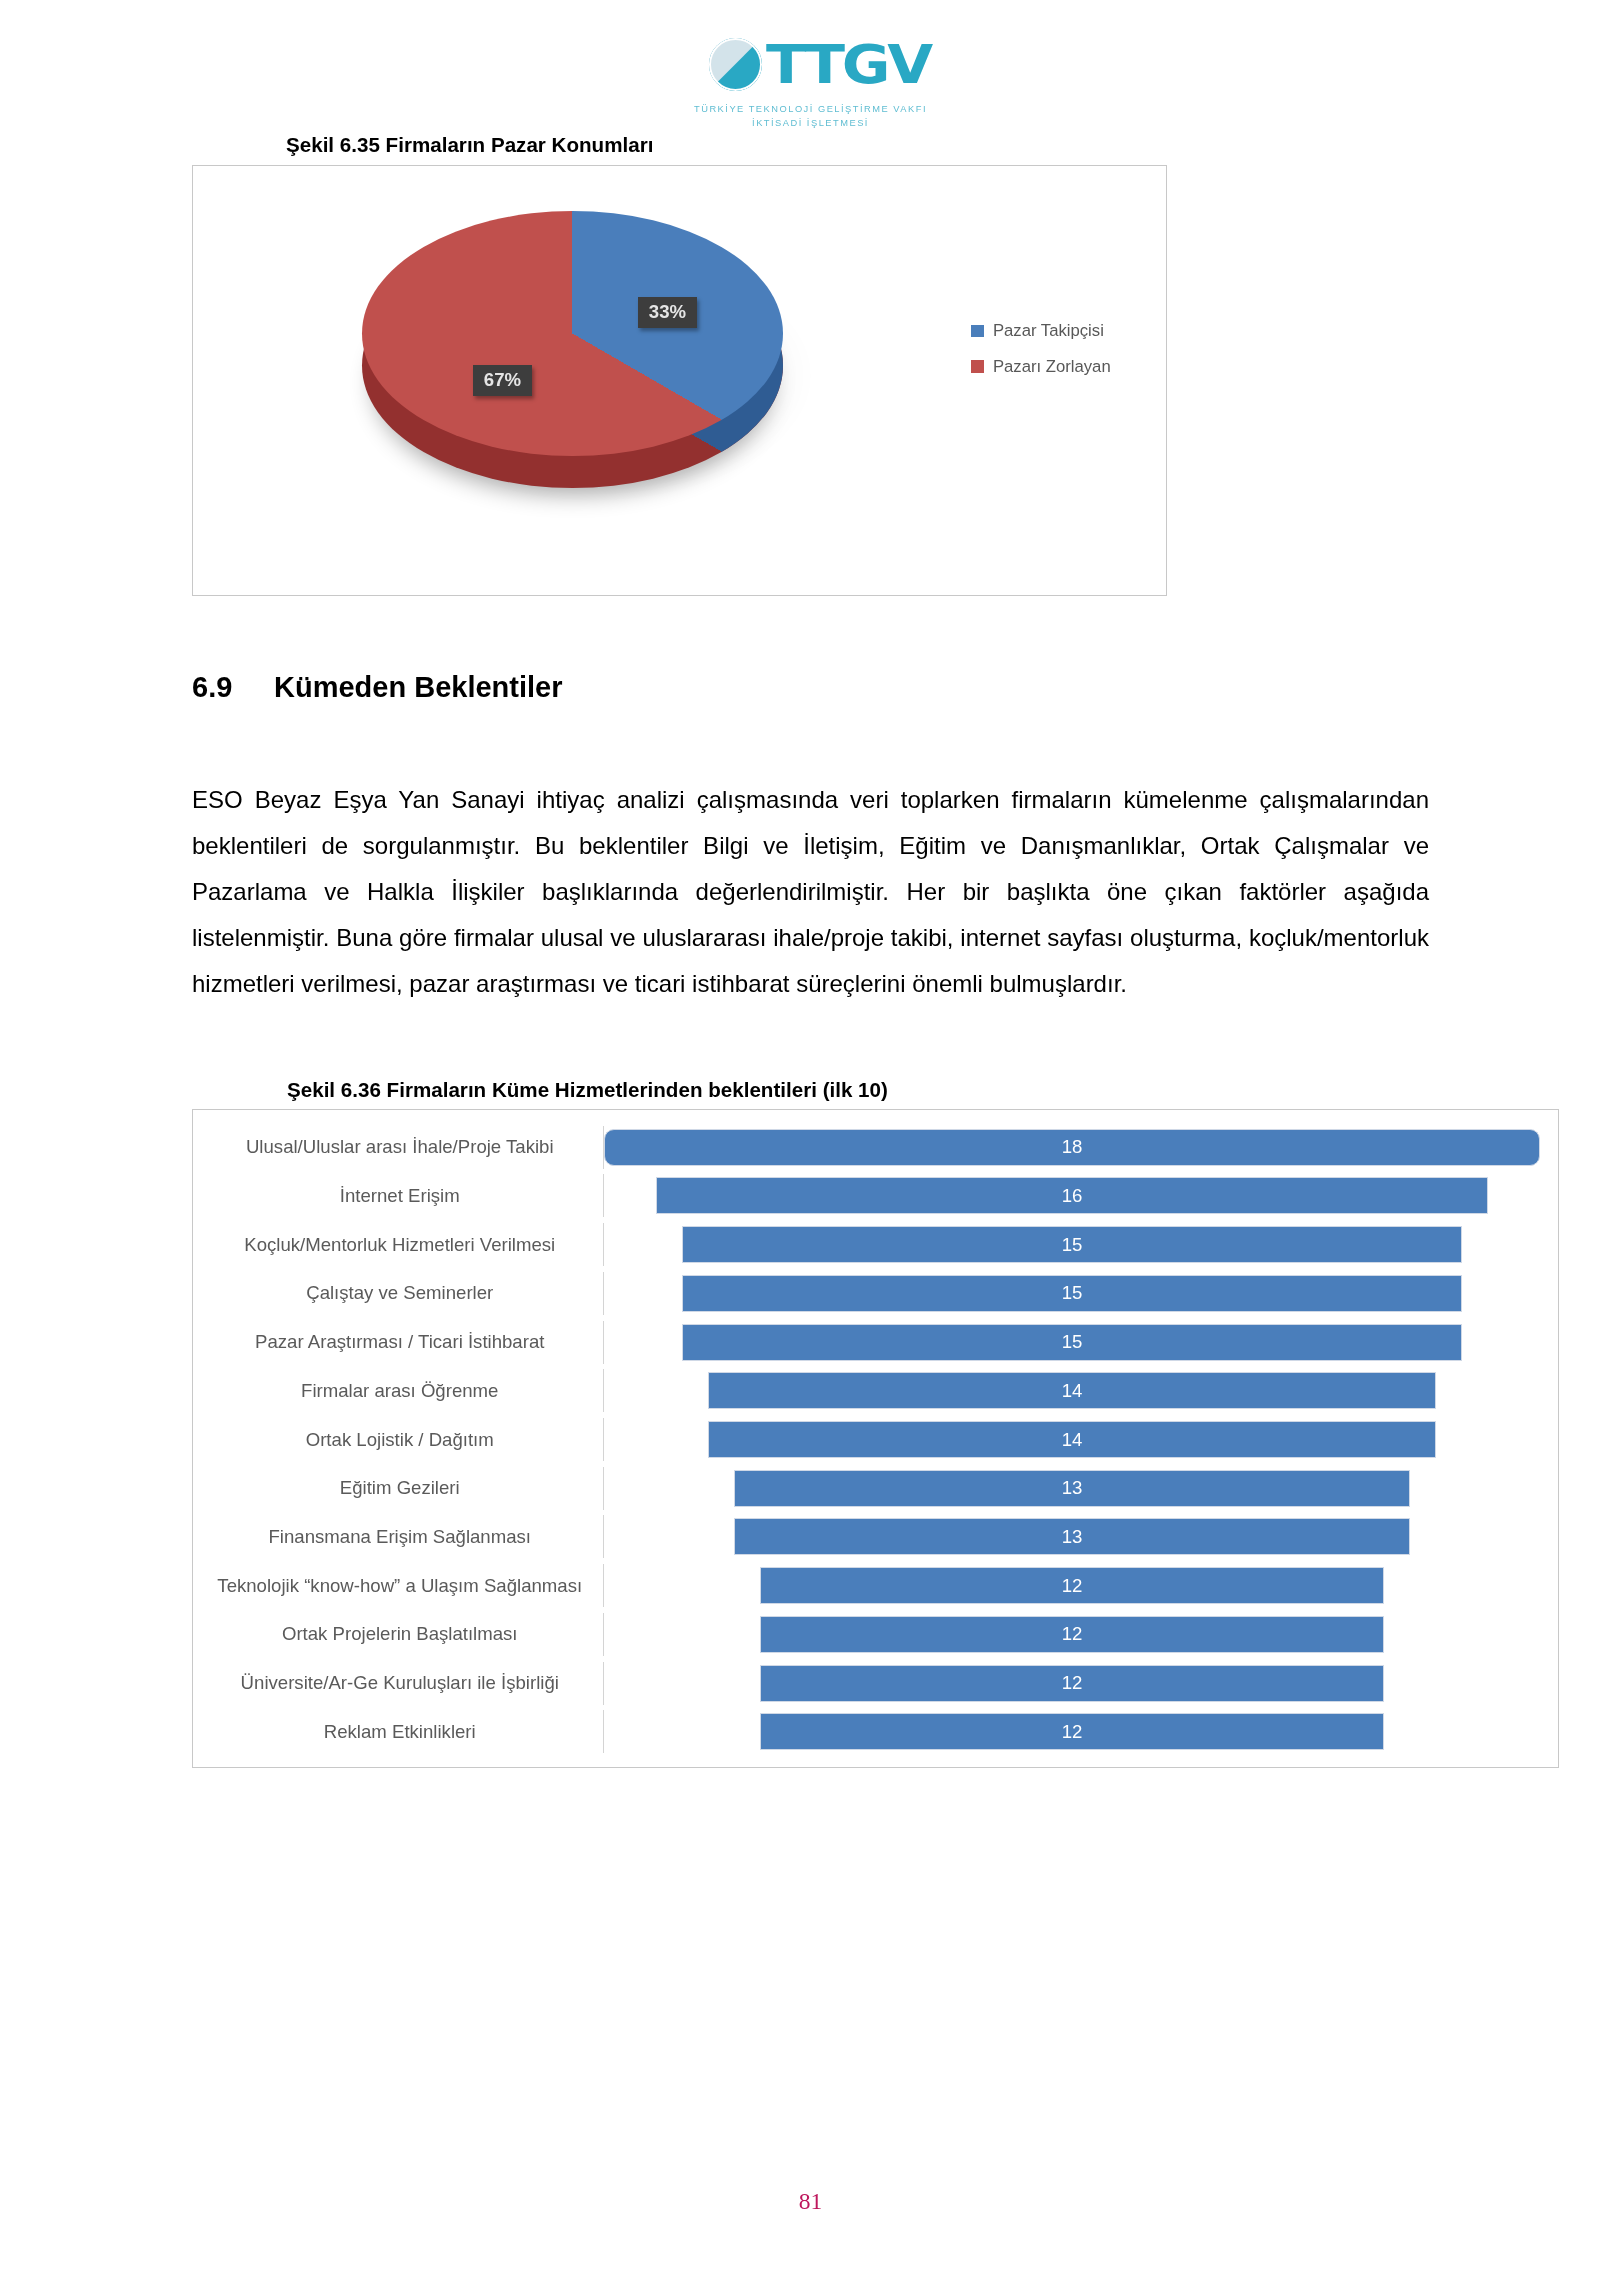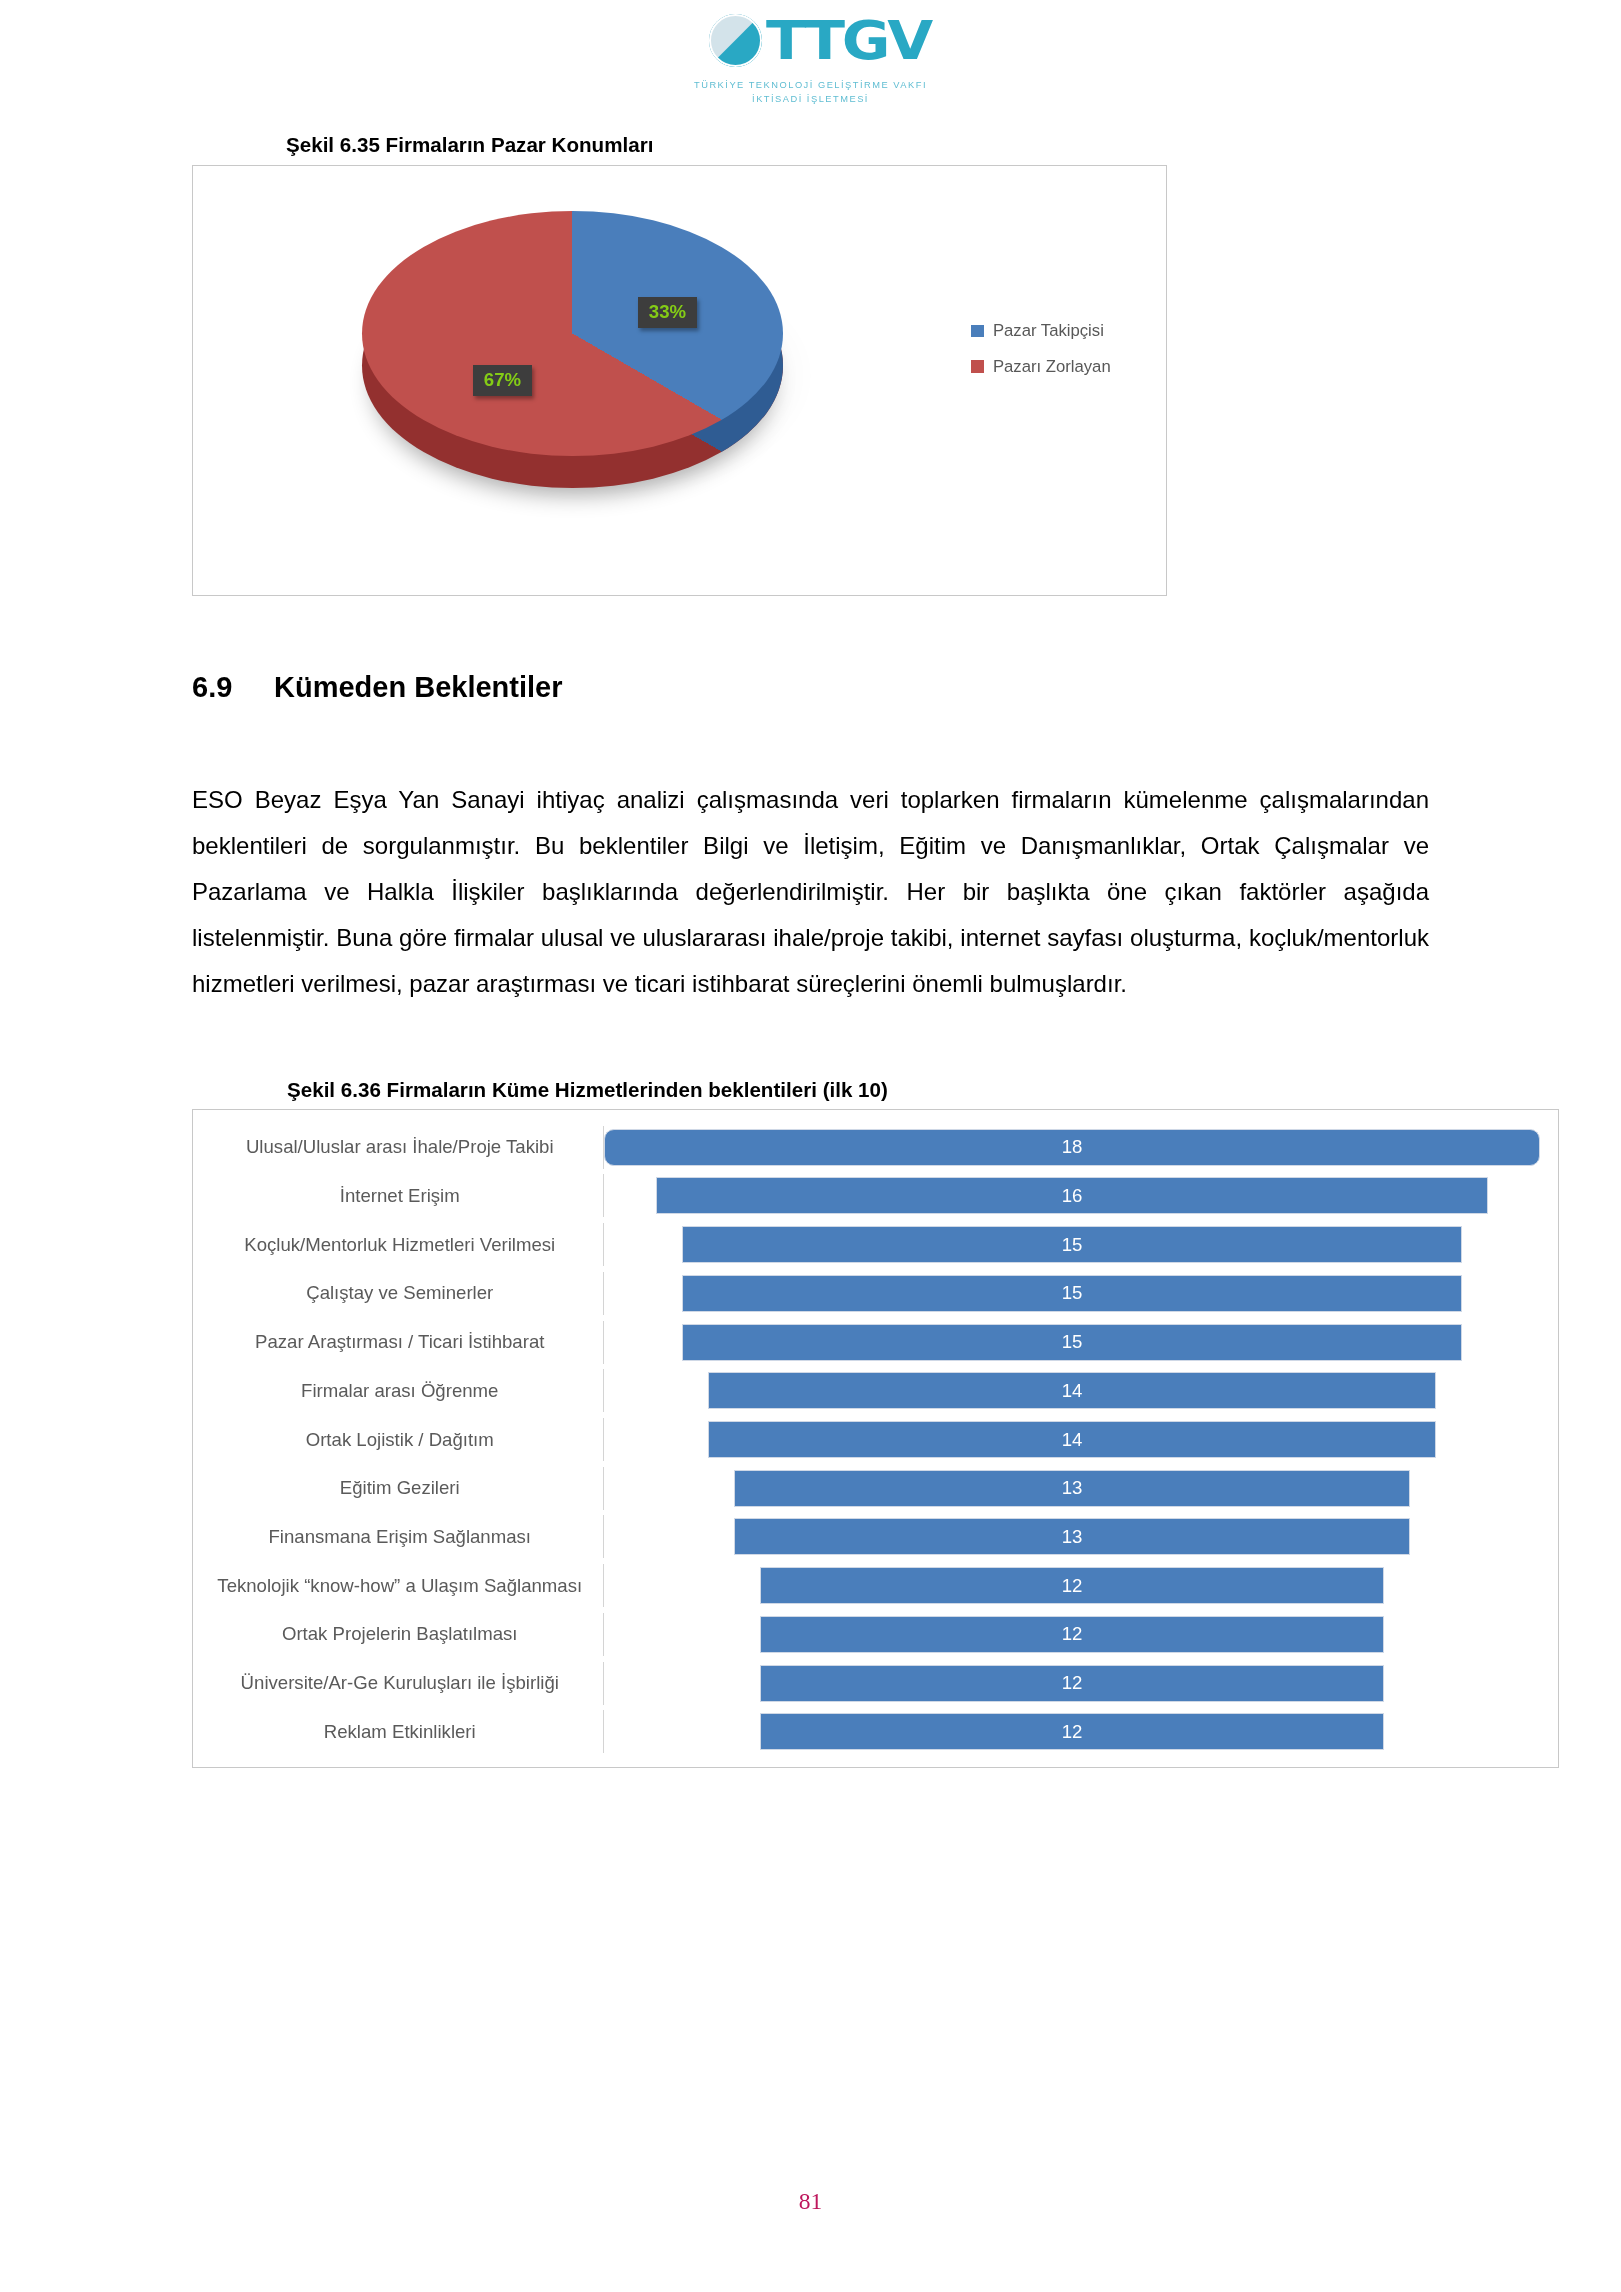--- a/index.html
+++ b/index.html
@@ -29,20 +29,21 @@
     left: 0;
     top: 13.7px;
     width: 1621px;
     text-align: center;
   }
   .logo-row {
     display: inline-flex;
     align-items: center;
     justify-content: center;
     gap: 4px;
+    margin-top: 24px;
   }
   .logo-mark {
     width: 53px;
     height: 53px;
     border-radius: 50%;
     background: #29a8c4;
     position: relative;
     overflow: hidden;
     display: inline-block;
   }
@@ -147,21 +148,21 @@
     top: 69px;
     width: 431px;
     height: 245px;
     border-radius: 50%;
     background: radial-gradient(ellipse at center, rgba(0,0,0,0.12) 0%, rgba(0,0,0,0.0) 72%);
     filter: blur(5.9px);
   }
   .slice-label {
     position: absolute;
     background: #3d3d3d;
-    color: #84cc16;
+    color: #e5e5e5;
     font-weight: bold;
     font-size: 18.6px;
     padding: 4.9px 10.8px;
     font-family: "Liberation Sans", sans-serif;
     box-shadow: 2px 2.9px 3.9px rgba(0,0,0,0.35);
   }
   #pie-label-blue { left: 298px; top: 113px; }
   #pie-label-red  { left: 133px; top: 181px; }
 
   .pie-legend {

